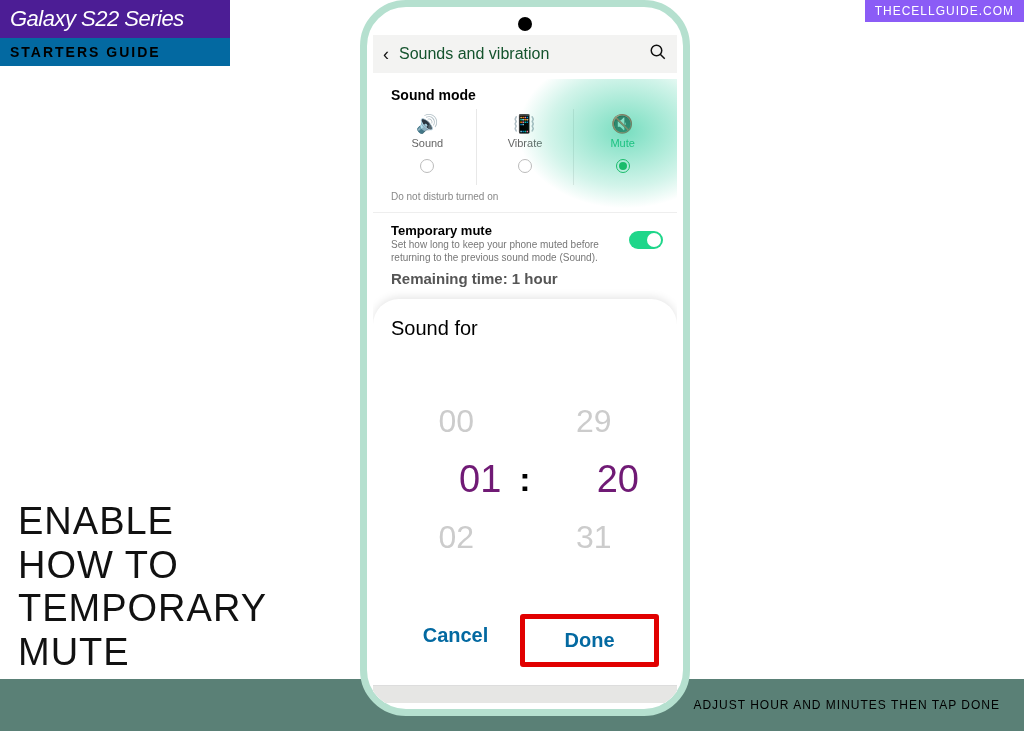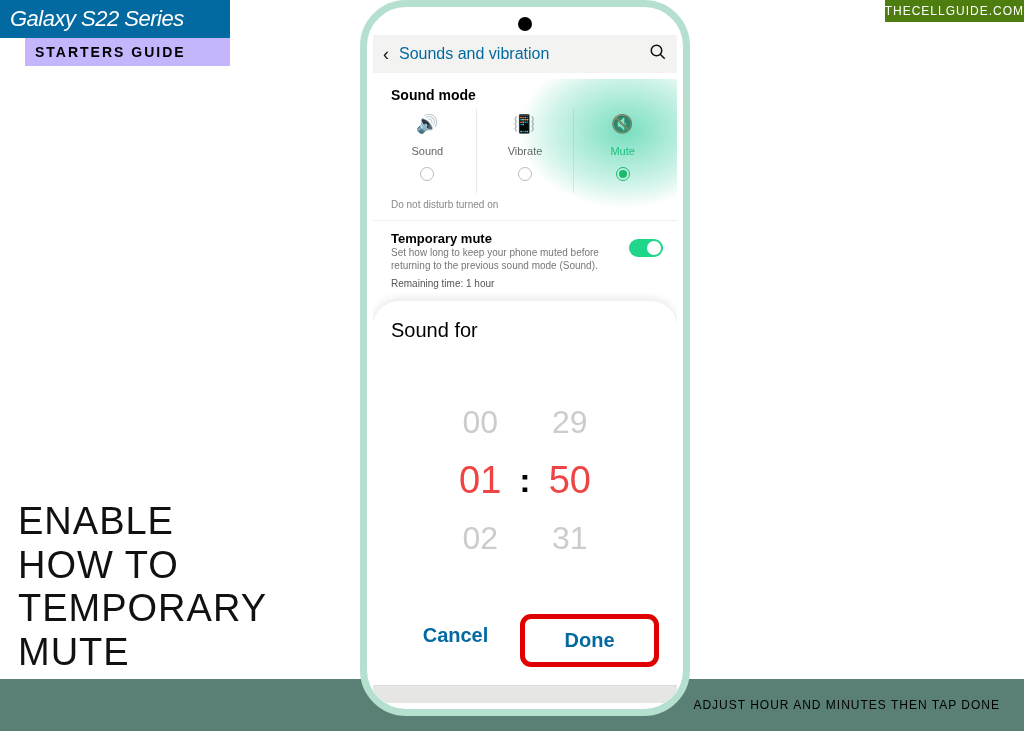--- a/index.html
+++ b/index.html
@@ -11,45 +11,44 @@
     font-family: Arial, Helvetica, sans-serif;
     overflow: hidden;
   }
   
   .badge {
     position: absolute;
     top: 0; left: 0;
     width: 230px;
   }
   .badge-top {
-    background: #0369a1;
+    background: #4c1d95;
     color: #fff;
     font-style: italic;
     font-weight: 500;
     font-size: 22px;
     padding: 6px 10px;
     letter-spacing: -0.5px;
   }
   .badge-bottom {
-    background: #c4b5fd;
+    background: #0369a1;
     color: #000;
     font-size: 14px;
     font-weight: 600;
     padding: 6px 10px;
     letter-spacing: 2px;
-    margin-left: 25px;
   }
   
   .watermark {
     position: absolute;
     top: 0; right: 0;
-    background: #4d7c0f;
+    background: #8b5cf6;
     color: #fff;
     font-size: 12px;
-    padding: 4px 0;
+    padding: 4px 10px;
     letter-spacing: 1px;
   }
   
   .bigtitle {
     position: absolute;
     left: 18px;
     top: 500px;
     font-size: 38px;
     font-weight: 300;
     line-height: 1.15;
@@ -102,42 +101,42 @@
   }
   
   .hdr {
     display: flex;
     align-items: center;
     padding: 8px 10px;
     background: #f3f3f2;
     gap: 10px;
   }
   .hdr .back { font-size: 18px; color: #111; }
-  .hdr .title { font-size: 16px; font-weight: 500; flex: 1; color: #0369a1;}
+  .hdr .title { font-size: 16px; font-weight: 500; flex: 1; color: #14532d;}
   .hdr .search { font-size: 16px; color: #111; }
   
   .sec-title {
     font-size: 14px; font-weight: 600; color: #000;
     padding: 14px 18px 6px;
   }
   .modes {
     display: flex;
     padding: 0 6px;
     position: relative;
   }
   .mode {
     flex: 1;
     text-align: center;
     padding: 4px 0 8px;
     border-right: 1px solid #e8e8e8;
   }
   .mode:last-child { border-right: none; }
   .mode .ico { font-size: 18px; color: #777; display:block; height:22px;}
   .mode.selected .ico { color: #1abc6b; }
-  .mode .lbl { font-size: 11px; color: #666; display:block; margin-top:10px;}
+  .mode .lbl { font-size: 11px; color: #666; display:block; margin-top:2px;}
   .mode.selected .lbl { color: #1abc6b; }
   .mode .radio {
     display: inline-block;
     width: 14px; height: 14px;
     border: 1.5px solid #bbb;
     border-radius: 50%;
     margin-top: 10px;
     position: relative;
   }
   .mode.selected .radio { border-color: #1abc6b; }
@@ -179,22 +178,23 @@
   }
   .toggle::after {
     content:'';
     position: absolute;
     right: 2px; top: 2px;
     width: 14px; height: 14px;
     background: #fff;
     border-radius: 50%;
   }
   .tm-remain {
-    font-size: 10px; color: #555;
+    font-size: 15px; color: #555;
     padding: 0 18px 8px;
+    font-weight: bold;
   }
   
   .sheet {
     margin-top: 4px;
     background: #fff;
     border-top-left-radius: 26px;
     border-top-right-radius: 26px;
     box-shadow: 0 -2px 8px rgba(0,0,0,0.1);
     flex: 1;
     display: flex;
@@ -215,38 +215,38 @@
     gap: 18px;
     text-align: right;
   }
   .col {
     display: flex;
     flex-direction: column;
     align-items: center;
     gap: 18px;
   }
   .col .faded { font-size: 32px; color: #ccc; font-weight: 300;}
-  .col .sel   { font-size: 38px; color: #ef4444; font-weight: 400;}
+  .col .sel   { font-size: 38px; color: #701a75; font-weight: 400; margin-left: 48px;}
   .colon { font-size: 34px; color: #000; font-weight: 600; }
   .sheet-actions {
     display: flex;
     margin-top: 20px;
     padding-bottom: 8px;
   }
   .sheet-actions .btn {
     flex: 1;
     text-align: center;
     font-size: 20px;
     font-weight: 600;
     color: #0369a1;
     padding: 10px 0;
   }
   .done-wrap {
     border: 5px solid #e10000;
-    border-radius: 11px;
+    border-radius: 3px;
   }
   .homebar {
     height: 18px;
     background: #e6e6e4;
     border-top: 1px solid #ddd;
   }
 </style>
 </head>
 <body>
 
@@ -317,21 +317,21 @@
       <div class="sheet-title">Sound for</div>
       <div class="picker">
         <div class="col">
           <div class="faded">00</div>
           <div class="sel">01</div>
           <div class="faded">02</div>
         </div>
         <div class="colon">:</div>
         <div class="col">
           <div class="faded">29</div>
-          <div class="sel">50</div>
+          <div class="sel">20</div>
           <div class="faded">31</div>
         </div>
       </div>
       <div class="sheet-actions">
         <div class="btn">Cancel</div>
         <div class="btn done-wrap">Done</div>
       </div>
     </div>
 
     <div class="homebar"></div>

